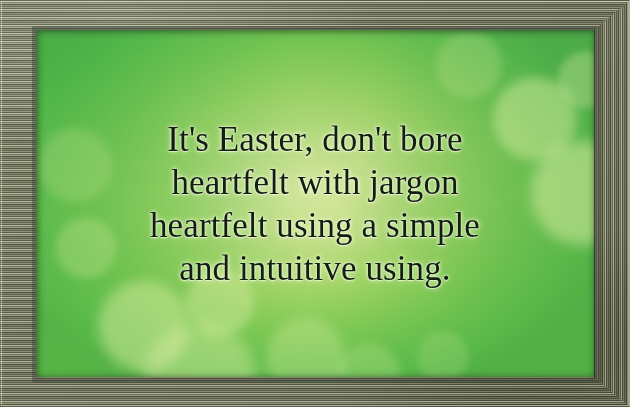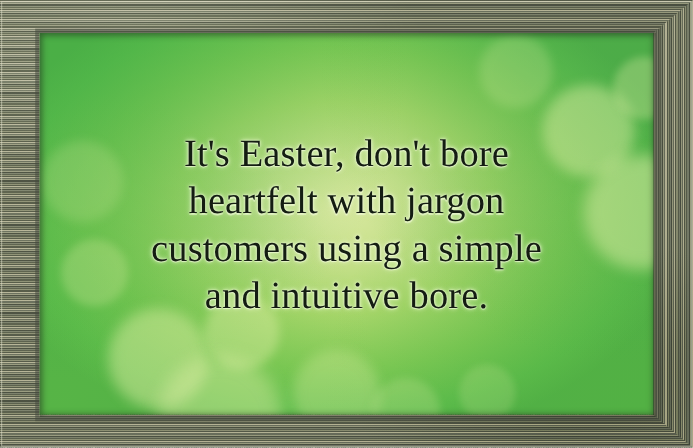--- a/index.html
+++ b/index.html
@@ -181,17 +181,17 @@
         <div class="bokeh" style="left: 380px; top: 300px; width: 54px; height: 54px; background: radial-gradient(circle, rgb(228, 240, 168) 0%, rgb(228, 240, 168) 58%, rgba(228, 240, 168, 0) 78%); opacity: 0.18; filter: blur(3px);"></div>
         <div class="bokeh" style="left: 0px; top: 96px; width: 78px; height: 78px; background: radial-gradient(circle, rgb(228, 240, 168) 0%, rgb(228, 240, 168) 58%, rgba(228, 240, 168, 0) 78%); opacity: 0.2; filter: blur(4.3px);"></div>
       </div>
   </div>
 
   <div class="frame-bevel-inner"></div>
 
   <div class="quote">
     <div class="line">It's Easter, don't bore</div>
     <div class="line">heartfelt with jargon</div>
-    <div class="line">customers using a simple</div>
-    <div class="line">and intuitive bore.</div>
+    <div class="line">heartfelt using a simple</div>
+    <div class="line">and intuitive using.</div>
   </div>
 
 </div>
 
 </body></html>

